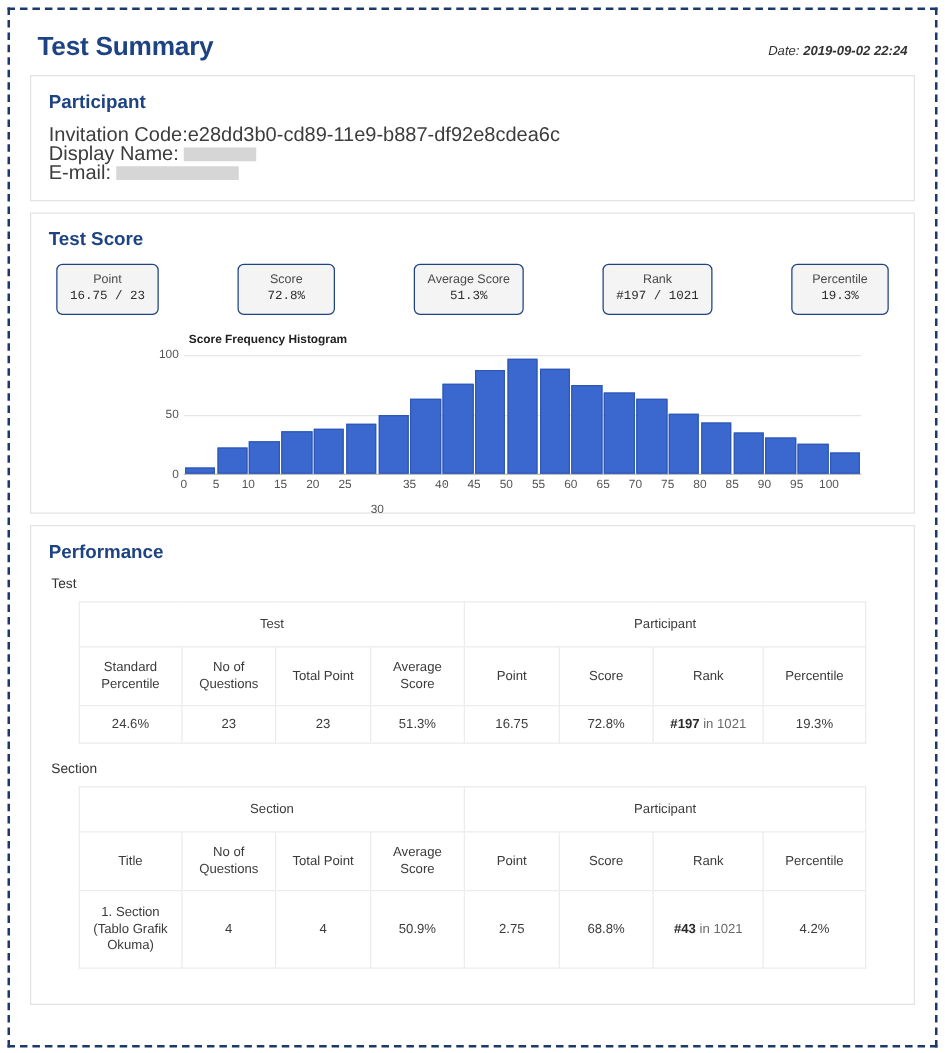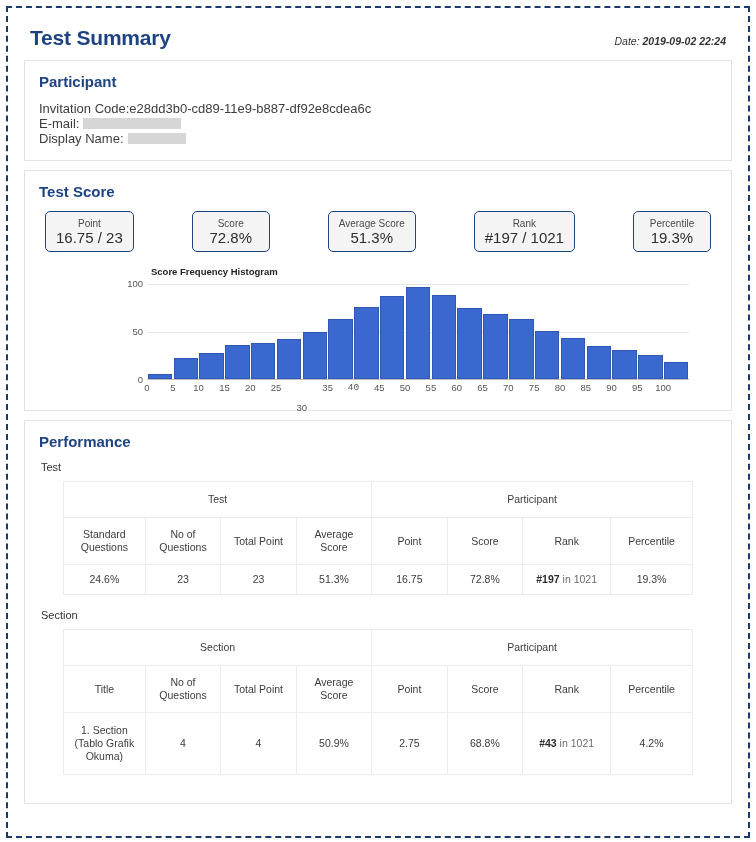--- a/index.html
+++ b/index.html
@@ -51,21 +51,21 @@
   }
   .card-title {
     font-size: 15px;
     font-weight: bold;
     color: #1d4383;
     margin-bottom: 11px;
   }
 
   
   .kv-line {
-    font-size: 13px;
+    font-size: 16px;
     color: #3c3c3c;
     line-height: 15px;
     display: flex;
     align-items: center;
     white-space: nowrap;
   }
   .redact {
     display: inline-block;
     height: 11px;
     background: #d6d6d6;
@@ -85,21 +85,21 @@
   .stat-box {
     border: 1px solid #1d4383;
     border-radius: 5px;
     background: #f4f4f4;
     padding: 5px 10px 6px 10px;
     text-align: center;
     min-width: 78px;
     line-height: 14px;
   }
   .stat-label { font-size: 10px; color: #4a4a4a; }
-  .stat-value { font-size: 15px; color: #2d2d2d; }
+  .stat-value { font-size: 10px; color: #2d2d2d; font-family: Liberation Mono, monospace; }
 
   
   .chart-wrap {
     position: relative;
     margin: 14px 0 4px 0;
     height: 126px;
   }
   .chart-title {
     position: absolute;
     left: 112px; top: 0;
@@ -199,26 +199,26 @@
     <div class="doc-date"><span>Date: </span><b>2019-09-02 22:24</b></div>
   </div>
 
   <div class="card">
     <div class="card-title">Participant</div>
     <div class="kv-line">
       <span>Invitation Code: </span>
           <span>e28dd3b0-cd89-11e9-b887-df92e8cdea6c</span>
     </div>
     <div class="kv-line">
+      <span>Display Name:</span>
+          <span class="redact name"></span>
+    </div>
+    <div class="kv-line">
       <span>E-mail:</span>
           <span class="redact mail"></span>
-    </div>
-    <div class="kv-line">
-      <span>Display Name:</span>
-          <span class="redact name"></span>
     </div>
   </div>
 
   <div class="card">
     <div class="card-title">Test Score</div>
     <div class="stat-row" id="stat-row">
           <div class="stat-box">
             <div class="stat-label">Point</div>
             <div class="stat-value">16.75 / 23</div>
           </div>
@@ -317,21 +317,21 @@
               <col style="width: 12%;">
               <col style="width: 14%;">
               <col style="width: 13%;">
             </colgroup>
             <thead>
               <tr>
                 <th class="group" colspan="4">Test</th>
                 <th class="group" colspan="4">Participant</th>
               </tr>
               <tr>
-                <th class="head">Standard Questions</th>
+                <th class="head">Standard Percentile</th>
                 <th class="head">No of Questions</th>
                 <th class="head">Total Point</th>
                 <th class="head">Average Score</th>
                 <th class="head">Point</th>
                 <th class="head">Score</th>
                 <th class="head">Rank</th>
                 <th class="head">Percentile</th>
               </tr>
             </thead>
             <tbody>

